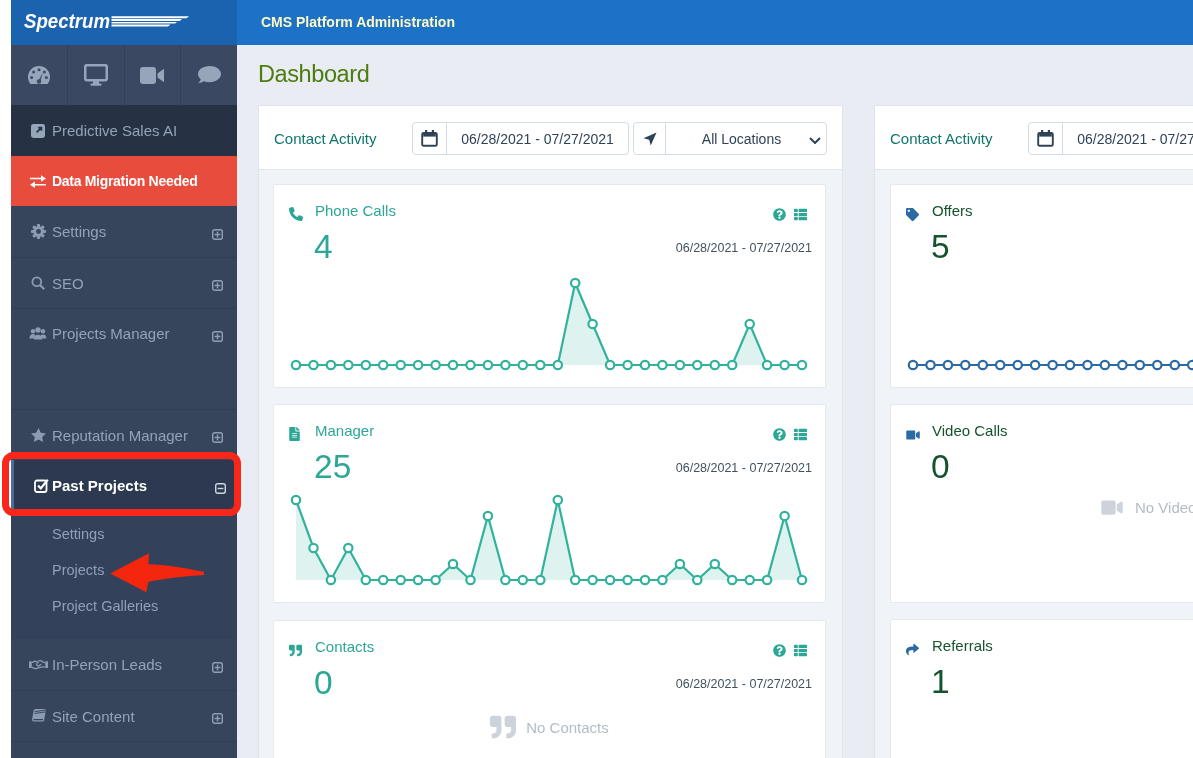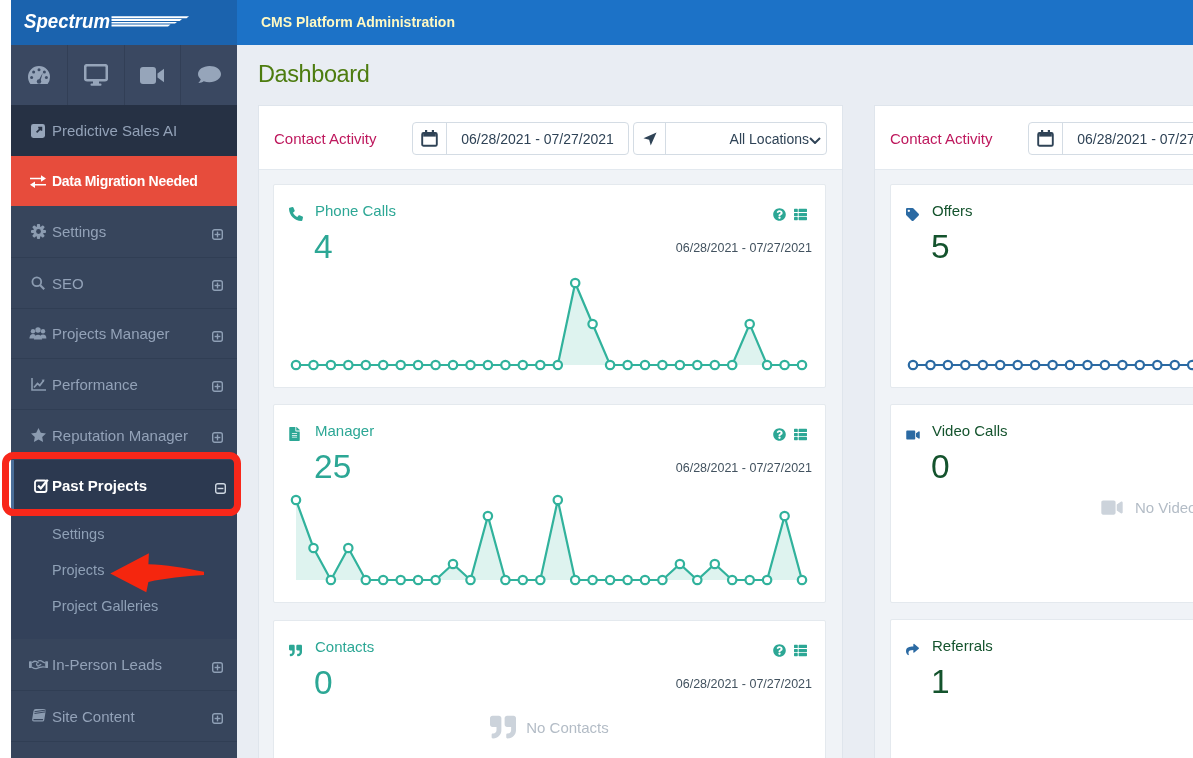--- a/index.html
+++ b/index.html
@@ -14,21 +14,21 @@
 .mrow{position:absolute;left:0;width:226px;display:flex;align-items:center;color:#93a2b8;font-size:15px}
 .mrow .mi{position:absolute;left:15px;width:24px;display:flex;justify-content:center}
 .mrow .ml{position:absolute;left:41px;white-space:nowrap}
 .mrow .mp{position:absolute;left:201px;top:50%;margin-top:-6px}
 #sub{position:absolute;left:0;top:466px;width:226px;height:128px;background:#33415a;color:#8fa0b6;font-size:14.5px}
 #sub div{position:absolute;left:41px;white-space:nowrap}
 #main{position:absolute;left:226px;top:45px;width:956px;height:713px;background:#e9edf3;overflow:hidden}
 #main .h1{position:absolute;left:21px;top:16px;font-size:23.5px;letter-spacing:-.4px;color:#4d7c0f}
 .panel{position:absolute;top:60px;width:585px;height:700px;background:#f0f3f7;border:1px solid #dfe5ec}
 .phead{position:absolute;left:0;top:0;width:583px;height:64px;background:#fff;border-bottom:1px solid #e3e9ef;}
-.phead .pt{position:absolute;left:15px;top:24px;font-size:15px;color:#be185d}
+.phead .pt{position:absolute;left:15px;top:24px;font-size:15px;color:#0f766e}
 .grp{position:absolute;top:16px;height:33px;background:#fff;border:1px solid #d4dce4;border-radius:4px;display:flex;align-items:center}
 .grp .seg{height:100%;display:flex;align-items:center;justify-content:center;border-right:1px solid #d4dce4}
 .grp .gt{font-size:14px;color:#2f4356;flex:1;text-align:center;white-space:nowrap}
 .card{position:absolute;width:553px;background:#fff;border:1px solid #e4e9ee;border-radius:2px}
 .card .ci{position:absolute;left:15px;top:22px}
 .card .ct{position:absolute;left:41px;top:16px;font-size:15px;height:20px;line-height:20px;display:flex;align-items:center}
 .card .num{position:absolute;left:40px;top:43px;font-size:33.5px}
 .card .dt{position:absolute;right:13px;top:56px;font-size:12.5px;color:#42525f}
 .card .hic{position:absolute;top:22px}
 .teal{color:#2ca795}
@@ -145,35 +145,20 @@
             </g>
           </svg>
         </span>
         <span class="ml" style="">Projects Manager</span>
         <span class="mp"><svg width="11" height="11" viewBox="0 0 11 11">
             <rect x=".7" y=".7" width="9.6" height="9.6" rx="2" fill="none" stroke="#8fa0b6" stroke-width="1.4"></rect>
 <path d="M2.6 5.5 H8.4" stroke="#8fa0b6" stroke-width="1.4"></path>
             <path d="M5.5 2.6 V8.4" stroke="#8fa0b6" stroke-width="1.4"></path>
           </svg></span>
       </div>
-<div class="mrow " style="top:313px;height:51px;border-top:1px solid #303e54">
-        <span class="mi">
-          <svg width="15" height="13" viewBox="0 0 15 13">
-            <path d="M1 0 V12 H15" stroke="#8b9bb0" stroke-width="1.6" fill="none"></path>
-<path d="M3 9.5 L6.5 5.5 L8.8 7.5 L12.6 2.6" stroke="#8b9bb0" stroke-width="1.7" fill="none"></path>
-<path d="M13.5 1.4 l-3 .4 2.4 2.2z" fill="#8b9bb0"></path>
-          </svg>
-        </span>
-        <span class="ml" style="">Performance</span>
-        <span class="mp"><svg width="11" height="11" viewBox="0 0 11 11">
-            <rect x=".7" y=".7" width="9.6" height="9.6" rx="2" fill="none" stroke="#8fa0b6" stroke-width="1.4"></rect>
-<path d="M2.6 5.5 H8.4" stroke="#8fa0b6" stroke-width="1.4"></path>
-            <path d="M5.5 2.6 V8.4" stroke="#8fa0b6" stroke-width="1.4"></path>
-          </svg></span>
-      </div>
 <div class="mrow " style="top:415px;height:51px;background:#2c3950;border-left:3px solid #4a6e99;padding-left:0">
         <span class="mi">
           <svg width="15" height="15" viewBox="0 0 15 15">
             <rect x="1" y="2.5" width="11.5" height="11.5" rx="2" fill="none" stroke="#fff" stroke-width="1.8"></rect>
             <path d="M4 7.6 L6.8 10.4 L13.8 1.8" stroke="#fff" stroke-width="2.2" fill="none"></path>
           </svg>
         </span>
         <span class="ml" style="color:#fff;font-weight:bold;left:38px">Past Projects</span>
         <span class="mp"><svg width="11" height="11" viewBox="0 0 11 11">
             <rect x=".7" y=".7" width="9.6" height="9.6" rx="2" fill="none" stroke="#cfd8e2" stroke-width="1.4"></rect>
@@ -252,21 +237,21 @@
               </svg>
             </div>
             <div class="gt">06/28/2021 - 07/27/2021</div>
           </div>
           <div class="grp" style="left:374px;width:194px">
             <div class="seg" style="width:32px">
               <svg width="14" height="14" viewBox="0 0 15 15">
                 <path d="M14.5 .5 L8.3 14.5 6.6 8.4 .5 6.7z" fill="#2f4356"></path>
               </svg>
             </div>
-            <div class="gt" style="text-align:right;padding-left:8px">All Locations</div>
+            <div class="gt" style="text-align:center;padding-left:8px">All Locations</div>
             <div style="padding-right:5px"><svg width="12" height="7" viewBox="0 0 12 7">
                 <path d="M1 1 L6 6 L11 1" stroke="#2f4356" stroke-width="2" fill="none"></path>
               </svg></div>
           </div>
         </div>
       </div>
 <div class="panel" style="left:637px">
         <div class="phead">
           <span class="pt">Contact Activity</span>
           <div class="grp" style="left:153px;width:217px">

